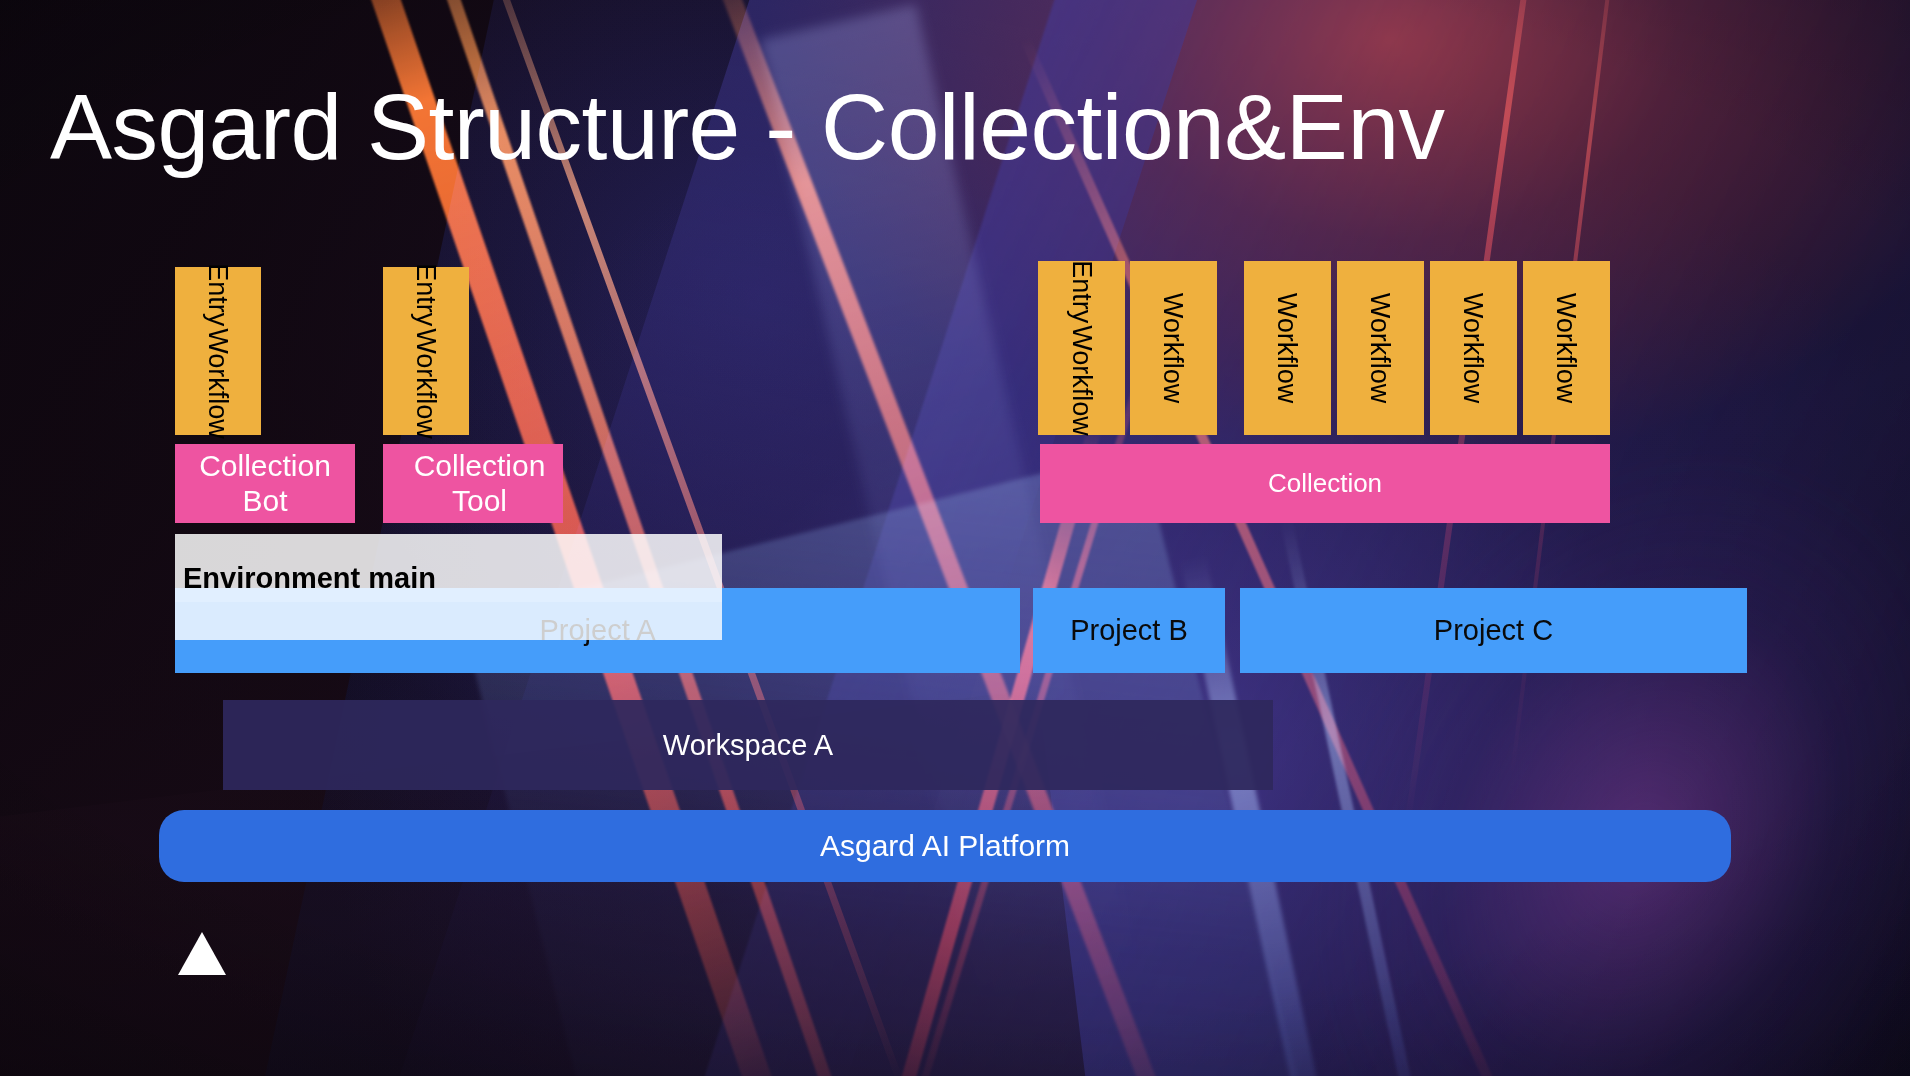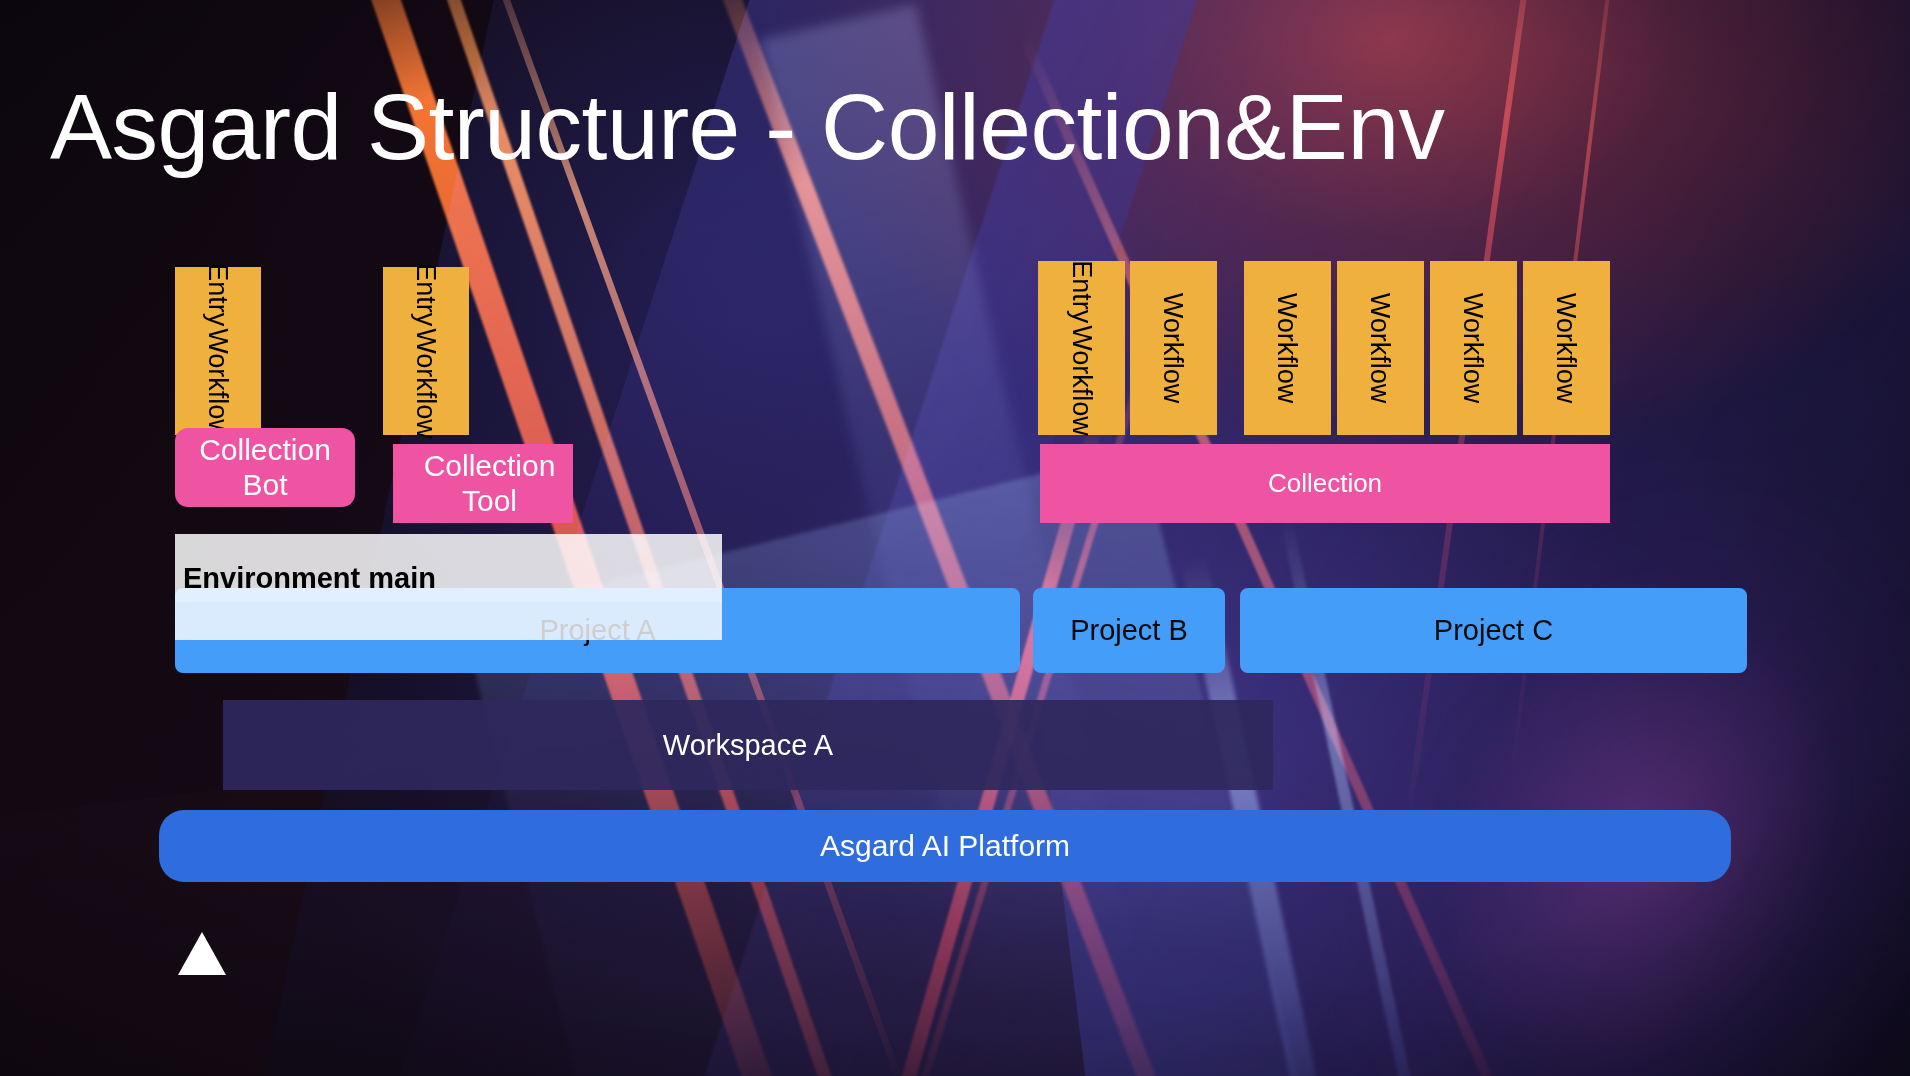--- a/index.html
+++ b/index.html
@@ -191,21 +191,20 @@
     align-items: flex-start;
     padding-top: 28px;
   }
 
   
   .project {
     background: #459dfa;
     color: #0a0a0a;
     font-size: 29px;
     font-weight: 400;
-    border-radius: 8px;
   }
 
   
   .workspace {
     background: rgba(46,40,92,0.93);
     color: #ffffff;
     font-size: 29px;
     font-weight: 400;
   }
 
@@ -266,25 +265,25 @@
       </span>
     </div>
 
     <div class="box wf two-line" style="left:383px; top:267px; width:86px; height:168px;">
       <span class="vstack">
         <span>Workflow</span>
         <span>Entry</span>
       </span>
     </div>
 
-    <div class="box coll" style="left:175px; top:428px; width:180px; height:79px;border-radius:13px;">
+    <div class="box coll" style="left:175px; top:444px; width:180px; height:79px;">
       <span>Collection Bot</span>
     </div>
 
-    <div class="box coll" style="left:393px; top:444px; width:180px; height:79px;padding-left:13px;">
+    <div class="box coll" style="left:383px; top:444px; width:180px; height:79px;padding-left:13px;">
       <span>Collection Tool</span>
     </div>
 
     <div class="box wf two-line" style="left:1038px; top:261px; width:87px; height:174px;">
       <span class="vstack">
         <span>Workflow</span>
         <span>Entry</span>
       </span>
     </div>
 

